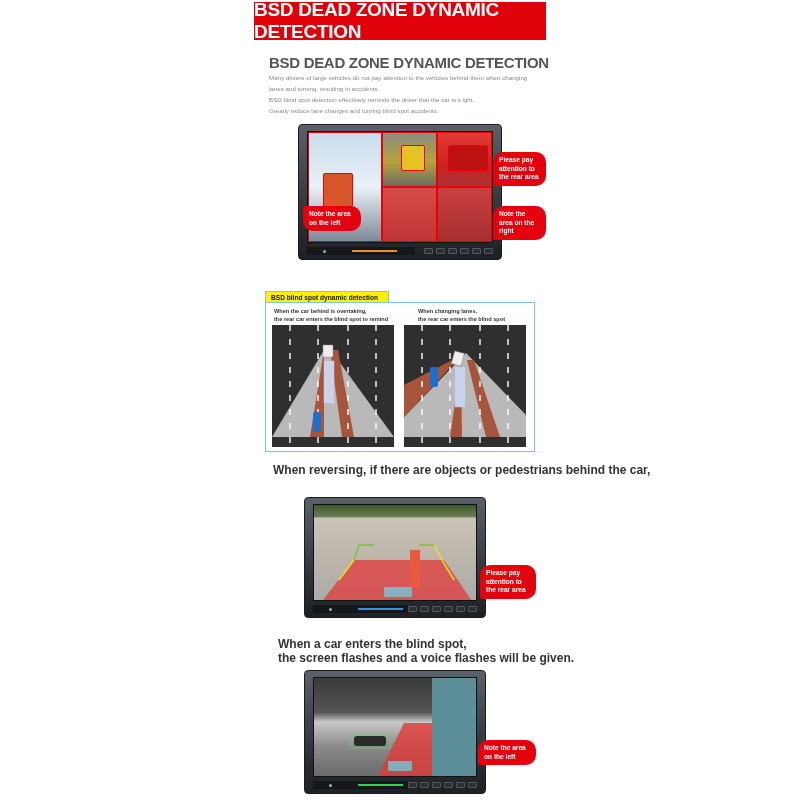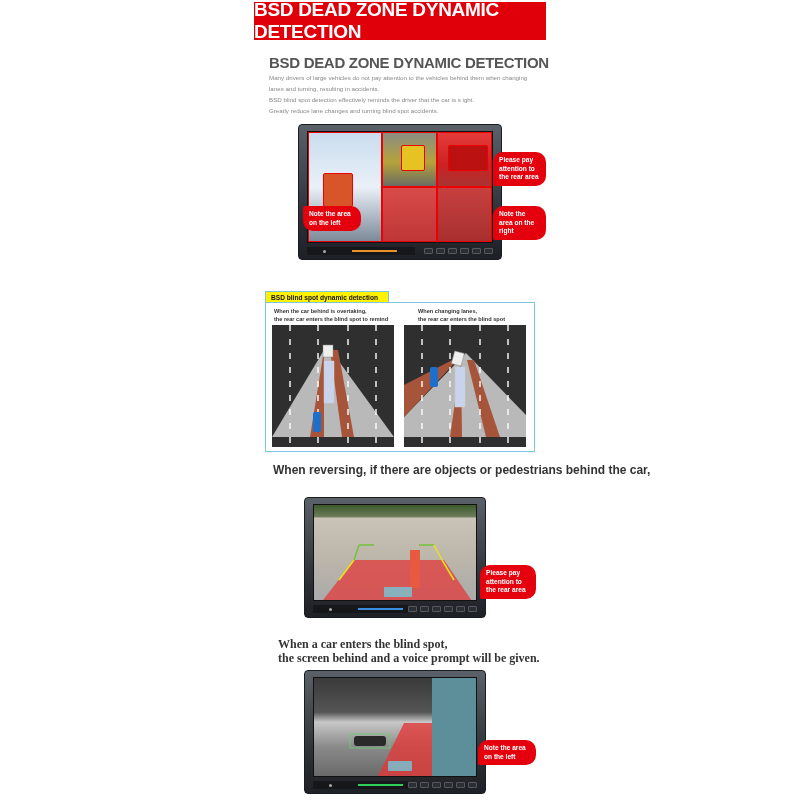--- a/index.html
+++ b/index.html
@@ -171,23 +171,23 @@
       <div class="btn"></div>
       <div class="btn"></div>
       <div class="btn"></div>
       <div class="btn"></div>
       <div class="btn"></div>
     </div>
   </div>
 </div>
 <div class="callout bl" style="left:480px; top:565px; width:56px;">Please pay attention to the rear area</div>
 
-<div class="txt" style="left:278px; top:637px;font-family:Liberation Serif, serif;">
+<div class="txt" style="left:278px; top:637px;">
   <div>When a car enters the blind spot,</div>
-  <div>the screen behind and a voice prompt will be given.</div>
+  <div>the screen flashes and a voice flashes will be given.</div>
 </div>
 <div class="monitor" style="left:304px; top:670px; width:182px; height:124px;">
   <div class="screen" style="background:linear-gradient(#3a3a3a 0%, #555 35%, #c8c8c8 45%, #8a8a8a 70%, #6a6a6a 100%);">
     <svg width="166" height="102" viewBox="0 0 166 102" style="position:absolute; inset:0;">
       <polygon points="118,0 166,0 166,102 118,102" fill="#5d8f9a"></polygon>
       <polygon points="90,45 118,45 118,102 62,102" fill="#e23a3a" opacity="0.8"></polygon>
       <rect x="36" y="56" width="40" height="14" fill="none" stroke="#6bd06b" stroke-width="0.8"></rect>
       <rect x="40" y="58" width="32" height="10" fill="#2a2a2a" rx="3"></rect>
       <rect x="74" y="83" width="24" height="10" fill="#6fcfe0" opacity="0.75" rx="1"></rect>
     </svg>

